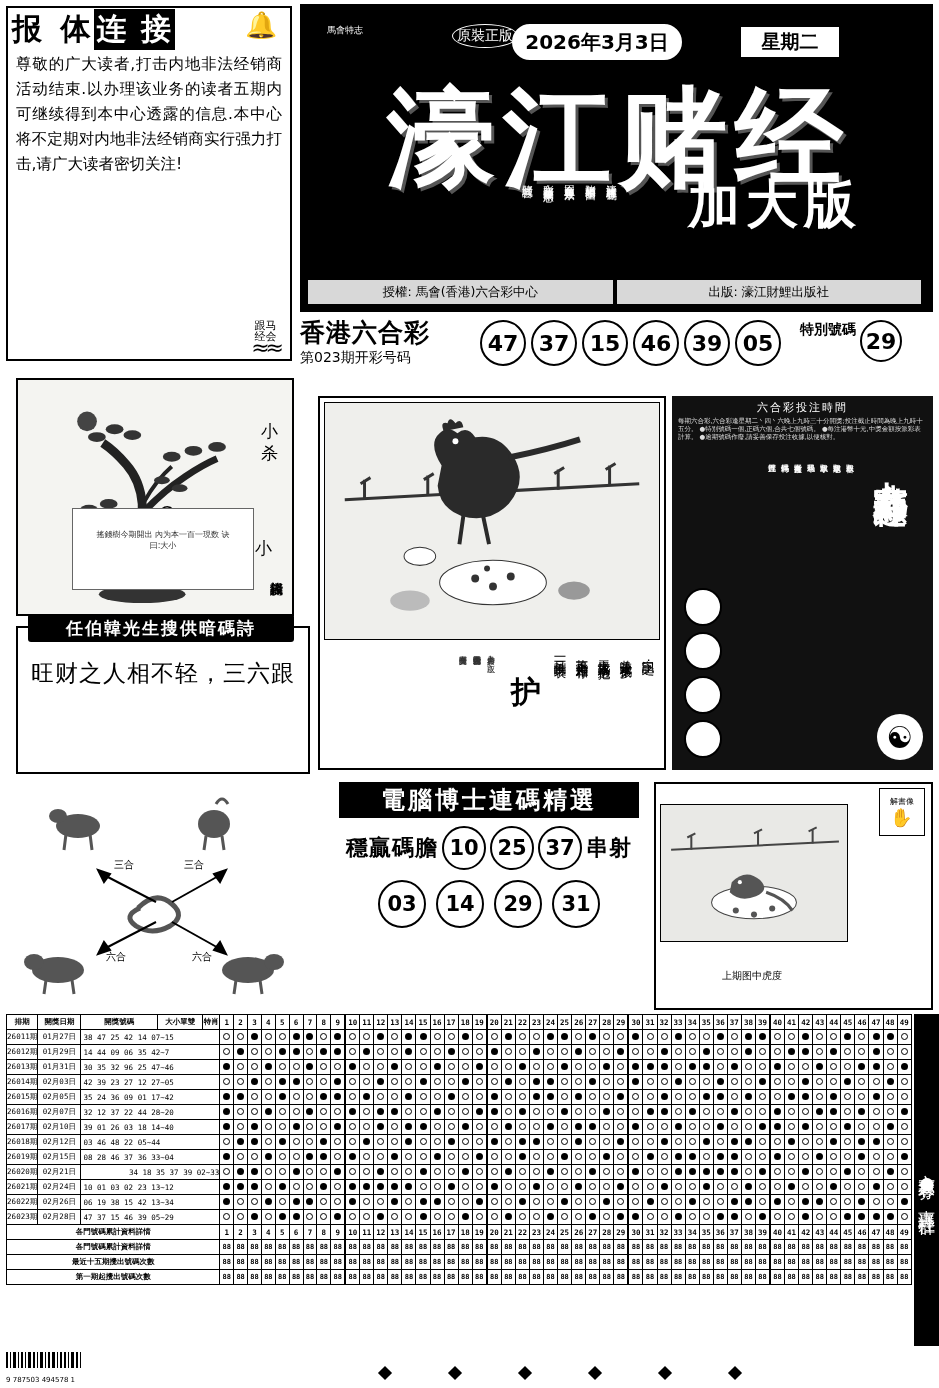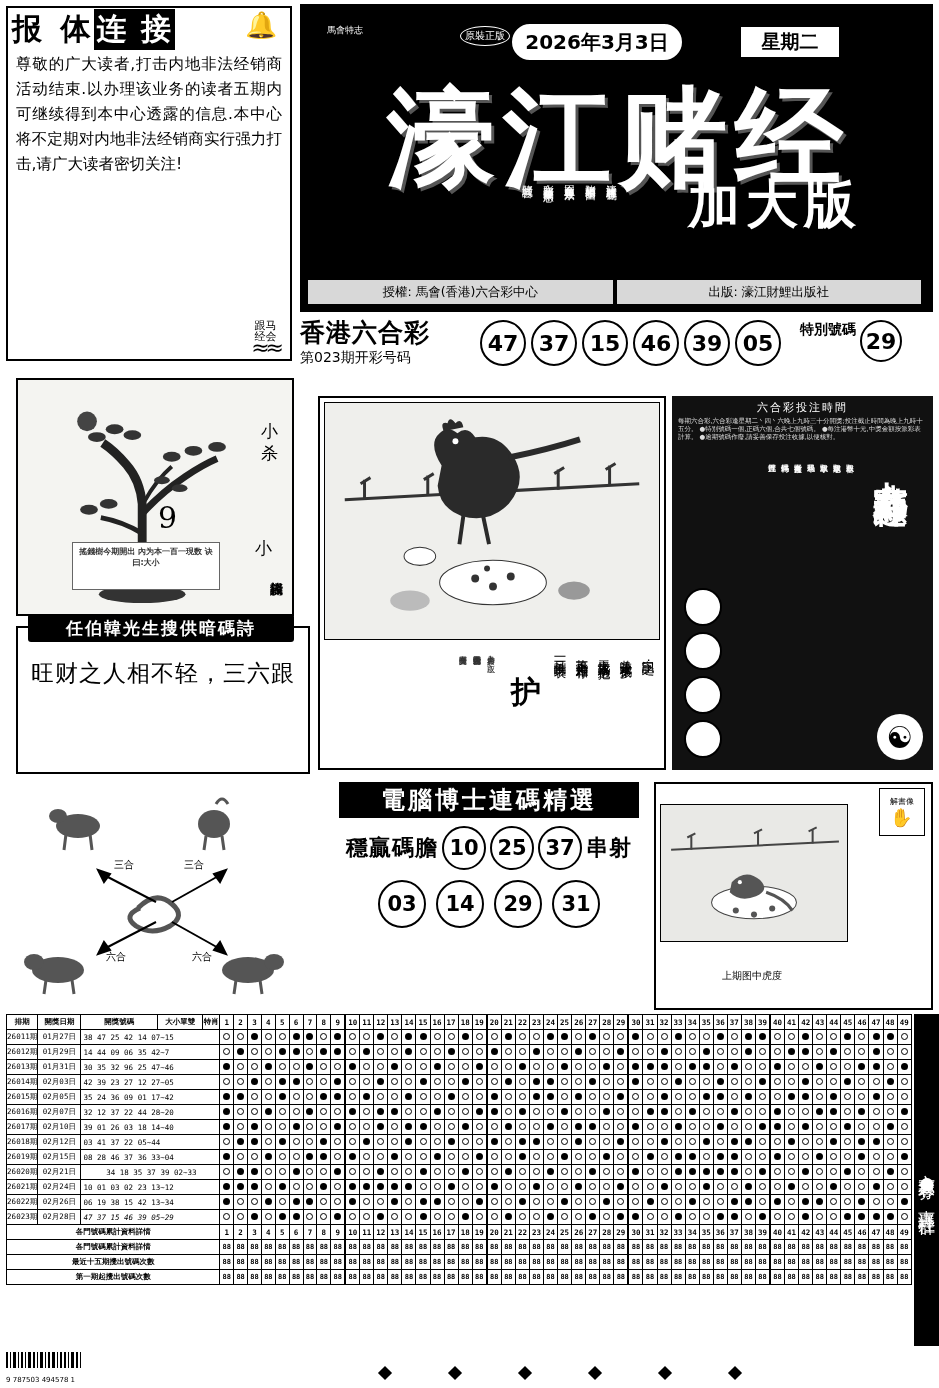--- a/index.html
+++ b/index.html
@@ -44,21 +44,21 @@
   #balls{left:180px;top:4px;display:flex;gap:5px;}
   #sp-label{left:500px;top:4px;width:56px;font-size:14px;font-weight:bold;line-height:18px;text-align:center;}
   #sp-ball{left:560px;top:4px;}
 
   
   #treebox{left:16px;top:378px;width:278px;height:238px;background:#f4f4f1;}
   #tree-art{position:absolute;inset:6px;}
   #tree-label{position:absolute;right:14px;top:40px;font-size:17px;text-align:center;line-height:22px;}
   #tree-num{position:absolute;left:140px;top:120px;font-size:30px;font-family:"DejaVu Serif","Liberation Serif",serif;}
   #tree-cap{position:absolute;right:8px;bottom:42px;width:30px;font-size:13px;line-height:15px;writing-mode:vertical-rl;text-orientation:upright;}
-  #tree-note{position:absolute;left:54px;bottom:24px;width:140px;height:40px;border:1px solid #666;background:#fff;font-size:8px;line-height:11px;padding:3px;text-align:center;color:#333;font-weight:bold;}
+  #tree-note{position:absolute;left:54px;bottom:24px;width:140px;height:40px;border:1px solid #666;background:#fff;font-size:8px;line-height:11px;padding:20px;text-align:center;color:#333;}
 
   
   #poembox{left:16px;top:626px;width:294px;height:148px;}
   #poem-head{left:10px;top:-14px;width:266px;height:28px;background:#000;color:#fff;font-size:17px;font-weight:bold;letter-spacing:2px;border-radius:3px;}
   #poem-text{margin-top:24px;font-size:23px;line-height:42px;text-align:center;letter-spacing:1px;font-family:"DejaVu Serif","Liberation Serif",serif;}
 
   
   #picbox{left:318px;top:396px;width:348px;height:374px;background:#fff;}
   #pic-art{position:absolute;left:4px;top:4px;right:4px;height:236px;background:#efefec;border:1px solid #000;}
   #pic-text{position:absolute;left:4px;top:246px;right:4px;bottom:4px;display:flex;flex-direction:row-reverse;padding:6px 4px;}
@@ -127,21 +127,21 @@
     <div>经会</div>
     <div class="swirl">≈≈</div>
   </div>
 </div>
 
 <div class="abs" id="masthead">
   <div class="abs ctr col" id="mh-logo">
     <div class="vtxt">馬會特志</div>
   </div>
   <div class="abs ctr" id="mh-seal">
-    <span style="font-size:10px;color:#fff;border:1px solid #fff;border-radius:50%;padding:2px 4px;">原裝正版</span>
+    <span style="font-size:14px;color:#fff;border:1px solid #fff;border-radius:50%;padding:2px 4px;">原裝正版</span>
   </div>
   <div class="abs ctr" id="mh-date">2026年3月3日</div>
   <div class="abs ctr" id="mh-week">星期二</div>
   <div class="abs ctr" id="mh-title">
     <span class="big">濠江赌经</span>
   </div>
   <div class="abs ctr" id="mh-sub">
     <span class="bigsub">加大版</span>
   </div>
   <div class="abs" id="mh-poem">
@@ -798,21 +798,21 @@
           <td><span class="dot open"></span></td>
           <td><span class="dot"></span></td>
           <td><span class="dot open"></span></td>
           <td><span class="dot open"></span></td>
           <td><span class="dot"></span></td>
           <td><span class="dot open"></span></td>
         </tr>
         <tr>
           <td>26018期</td>
           <td>02月12日</td>
-          <td colspan="3" style="text-align: left; padding-left: 2px;">03 41 37 22 05~44</td>
+          <td colspan="3" style="text-align: left; padding-left: 2px;">03 46 48 22 05~44</td>
           <td><span class="dot open"></span></td>
           <td><span class="dot"></span></td>
           <td><span class="dot"></span></td>
           <td><span class="dot open"></span></td>
           <td><span class="dot"></span></td>
           <td><span class="dot open"></span></td>
           <td><span class="dot open"></span></td>
           <td><span class="dot"></span></td>
           <td><span class="dot open"></span></td>
           <td style="border-left: 2px solid rgb(0, 0, 0);"><span class="dot open"></span></td>
@@ -906,21 +906,21 @@
           <td><span class="dot open"></span></td>
           <td><span class="dot open"></span></td>
           <td><span class="dot"></span></td>
           <td><span class="dot open"></span></td>
           <td><span class="dot open"></span></td>
           <td><span class="dot"></span></td>
         </tr>
         <tr>
           <td>26020期</td>
           <td>02月21日</td>
-          <td colspan="3" style="text-align: center; padding-left: 2px; margin-left: 10px;">34 18 35 37 39 02~33</td>
+          <td colspan="3" style="text-align: right; padding-left: 2px; margin-left: 10px;">34 18 35 37 39 02~33</td>
           <td><span class="dot open"></span></td>
           <td><span class="dot"></span></td>
           <td><span class="dot"></span></td>
           <td><span class="dot open"></span></td>
           <td><span class="dot open"></span></td>
           <td><span class="dot"></span></td>
           <td><span class="dot open"></span></td>
           <td><span class="dot open"></span></td>
           <td><span class="dot"></span></td>
           <td style="border-left: 2px solid rgb(0, 0, 0);"><span class="dot open"></span></td>
@@ -1068,21 +1068,21 @@
           <td><span class="dot open"></span></td>
           <td><span class="dot open"></span></td>
           <td><span class="dot"></span></td>
           <td><span class="dot open"></span></td>
           <td><span class="dot open"></span></td>
           <td><span class="dot"></span></td>
         </tr>
         <tr>
           <td>26023期</td>
           <td>02月28日</td>
-          <td colspan="3" style="text-align: left; padding-left: 2px; font-style: italic;">47 37 15 46 39 05~29</td>
+          <td colspan="3" style="text-align: left; padding-left: 2px;">47 37 15 46 39 05~29</td>
           <td><span class="dot open"></span></td>
           <td><span class="dot open"></span></td>
           <td><span class="dot"></span></td>
           <td><span class="dot open"></span></td>
           <td><span class="dot"></span></td>
           <td><span class="dot"></span></td>
           <td><span class="dot open"></span></td>
           <td><span class="dot open"></span></td>
           <td><span class="dot"></span></td>
           <td style="border-left: 2px solid rgb(0, 0, 0);"><span class="dot open"></span></td>

